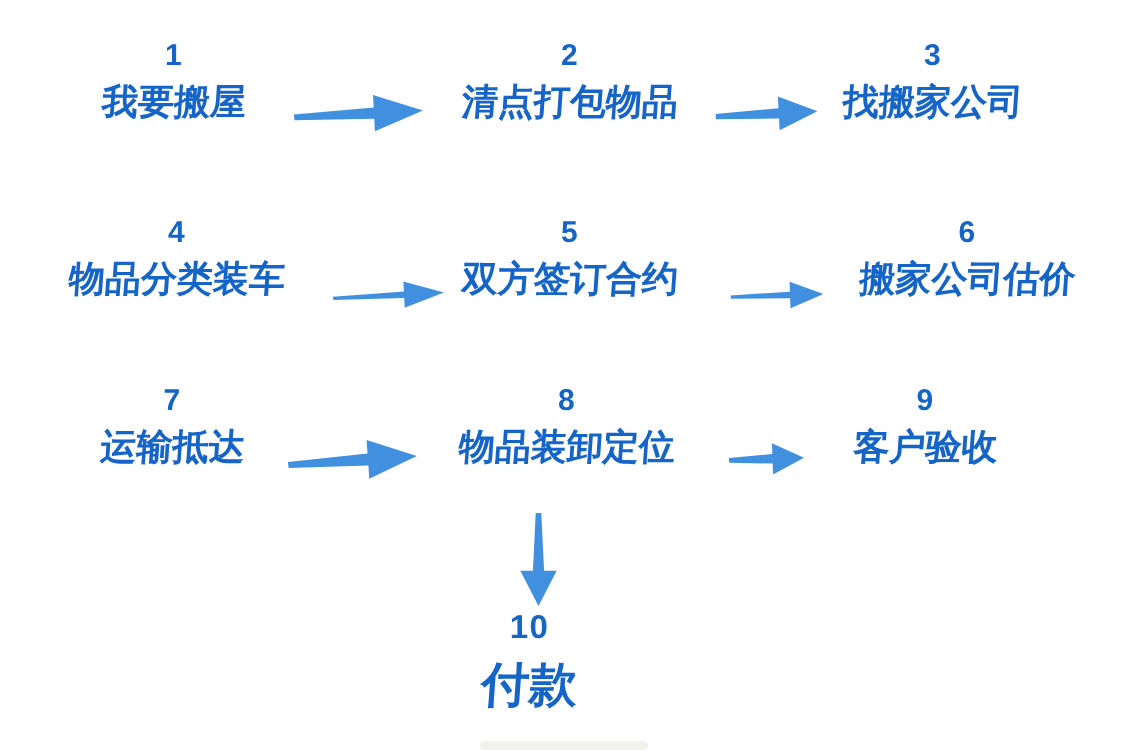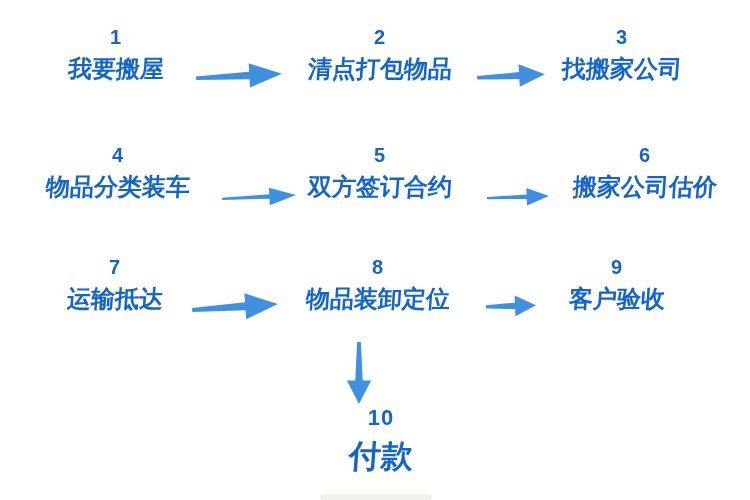--- a/index.html
+++ b/index.html
@@ -84,20 +84,20 @@
   </svg>
   <div class="step" style="left:517px;top:254px;width:200px">
     <div class="num">9</div>
     <div class="label">客户验收</div>
   </div>
 
   <svg class="arrow" style="left:345px;top:342px;width:28px;height:62px" viewBox="0 0 30 100" preserveAspectRatio="none">
     <polygon points="13,0 17,0 19,62 28,62 15,100 2,62 11,62" fill="#4190e0"></polygon>
   </svg>
 
-  <div class="step final" style="left:281px;top:404px;width:200px">
+  <div class="step final" style="left:253px;top:404px;width:200px">
     <div class="num">10</div>
     <div class="label">付款</div>
   </div>
 
   <div class="smudge"></div>
 
 </div>
 
 </body></html>

